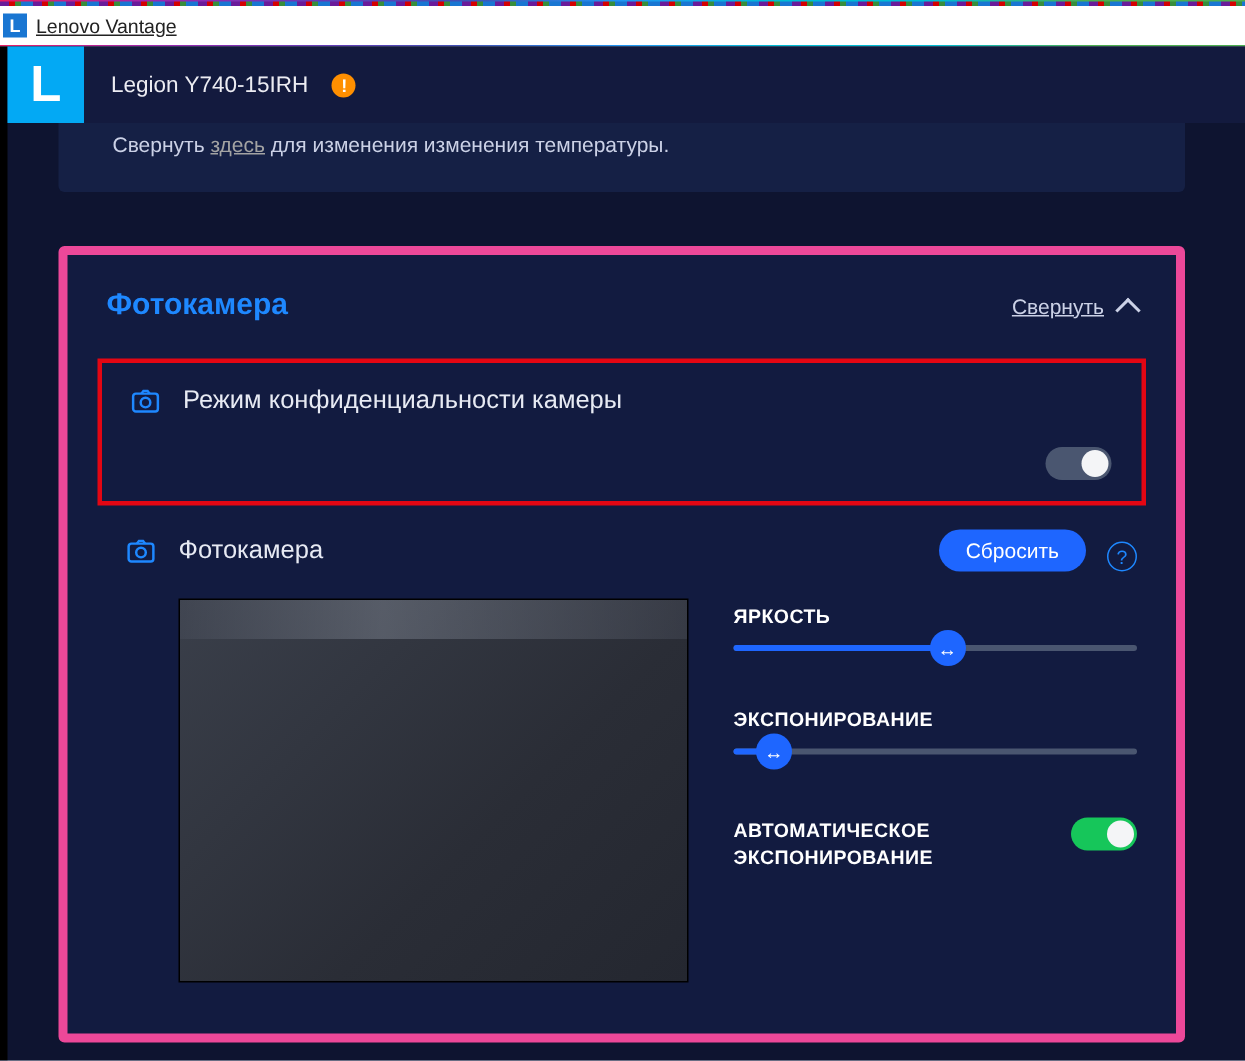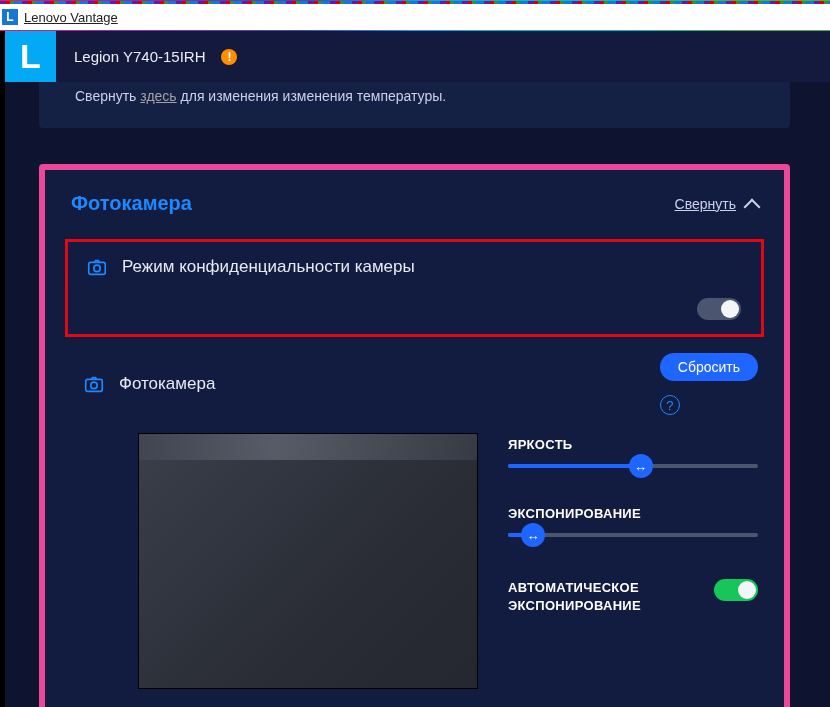--- a/index.html
+++ b/index.html
@@ -135,42 +135,42 @@
     }
     .toggle.on { background: #16c65a; }
     .toggle.on .knob { right: 2px; }
     
     .toggle.grayright .knob { right: 2px; left: auto; }
     .camera-section {
       display: flex; align-items: center; justify-content: space-between;
       padding: 16px 26px 10px 38px;
     }
     .camera-left { display: flex; align-items: center; gap: 14px; }
-    .sec-actions { display: flex; align-items: flex-start; gap: 14px; flex-direction: column; }
+    .sec-actions { display: flex; align-items: flex-end; gap: 14px; }
     .reset-btn {
       background: #1e66ff;
       color: #fff;
       border-radius: 18px;
       padding: 6px 18px;
       font-size: 14px;
       border: none;
       cursor: pointer;
     }
     .help-btn {
       width: 20px; height: 20px;
       border: 1.5px solid #1e88ff;
       border-radius: 50%;
       color: #1e88ff;
       display: flex; align-items: center; justify-content: center;
       font-size: 13px;
       cursor: pointer;
     }
     .camera-body {
       display: flex; gap: 30px;
-      padding: 8px 26px 0 93px;
+      padding: 8px 26px 0 74px;
     }
     .preview {
       width: 340px; height: 256px;
       background: linear-gradient(135deg, #3a3f4a 0%, #2a2d36 60%, #242730 100%);
       border: 1px solid #000;
       position: relative;
     }
     .preview::before {
       content: "";
       position: absolute; top: 0; left: 0; right: 0; height: 26px;

